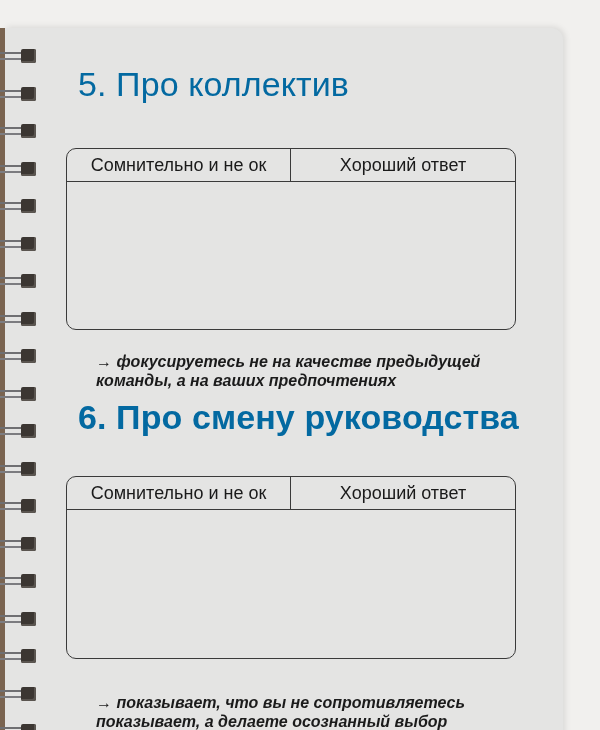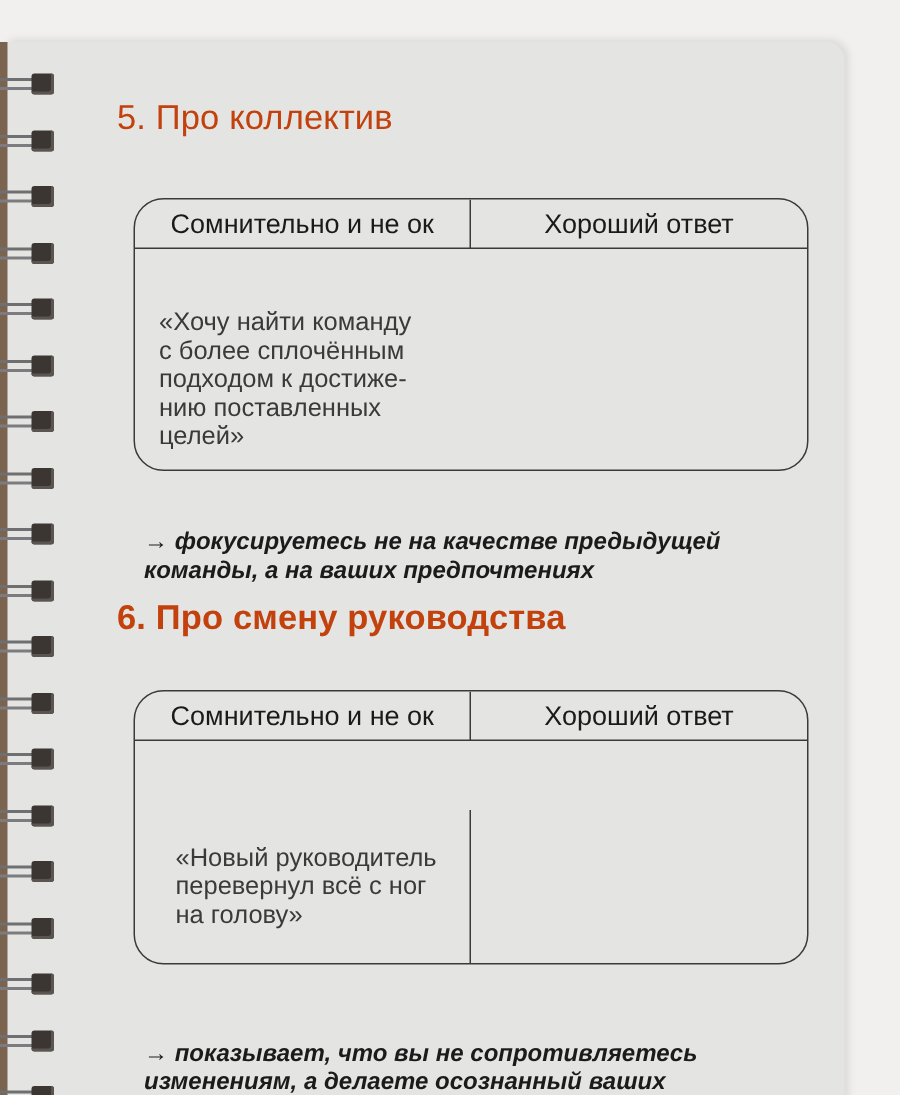--- a/index.html
+++ b/index.html
@@ -23,28 +23,29 @@
   .ring { position:absolute; left:0; width:38px; height:16px; }
   .ring .wire1 { position:absolute; left:0; top:4px; width:26px; height:2px; background:#6f6f72; }
   .ring .wire2 { position:absolute; left:0; top:10px; width:26px; height:2px; background:#7c7c80; }
   .ring .clip {
     position:absolute; left:21px; top:1px; width:15px; height:14px;
     background:#3b3632; border-radius:2px;
     box-shadow: inset -2px -2px 0 #5a5550;
   }
   .h {
     position:absolute; left:78px;
-    font-size:23px; color:#c2410c; font-weight:400; letter-spacing:0.1px;
+    font-size:34px; color:#0369a1; font-weight:400; letter-spacing:0.1px;
     margin:0; line-height:1;
   }
   .tbl {
-    position:absolute; left:89px; width:448px;
-    border:1.3px solid #3a3a3a; border-radius:20px;
+    position:absolute; left:66px; width:448px;
+    border:1.3px solid #3a3a3a; border-radius:10px;
     display:grid; grid-template-columns:224px 224px;
     overflow:hidden;
+    margin-top:16px;
   }
   .th {
     height:32px; display:flex; align-items:center; justify-content:center;
     font-size:18px; color:#1a1a1a; border-bottom:1.3px solid #3a3a3a;
   }
   .th.left, .td.left { border-right:1.3px solid #3a3a3a; }
   .td {
     display:flex; align-items:center;
     font-size:17px; color:#3a3a3a; line-height:19px; white-space:pre-line;
   }
@@ -156,34 +157,26 @@
       <div class="wire1"></div>
       <div class="clip"></div>
     </div>
   </div>
 
 <h1 class="h" style="top:67px;">5. Про коллектив</h1>
 
 <div class="tbl" style="top:132px; height:180px;">
   <div class="th left">Сомнительно и не ок</div>
   <div class="th right">Хороший ответ</div>
-  <div class="td right">«Хочу найти команду
-с более сплочённым
-подходом к достиже-
-нию поставленных
-целей»</div>
 </div>
 
 <p class="note" style="top:337px;">→ фокусируетесь не на качестве предыдущей
 команды, а на ваших предпочтениях</p>
 
 <h1 class="h" style="top:400px;font-weight:bold;">6. Про смену руководства</h1>
 
 <div class="tbl" style="top:460px; height:181px;">
   <div class="th left">Сомнительно и не ок</div>
   <div class="th right">Хороший ответ</div>
-  <div class="td left">«Новый руководитель
-перевернул всё с ног
-на голову»</div>
 </div>
 
 <p class="note" style="top:678px;">→ показывает, что вы не сопротивляетесь
-изменениям, а делаете осознанный ваших</p>
+показывает, а делаете осознанный выбор</p>
 
 </body></html>

